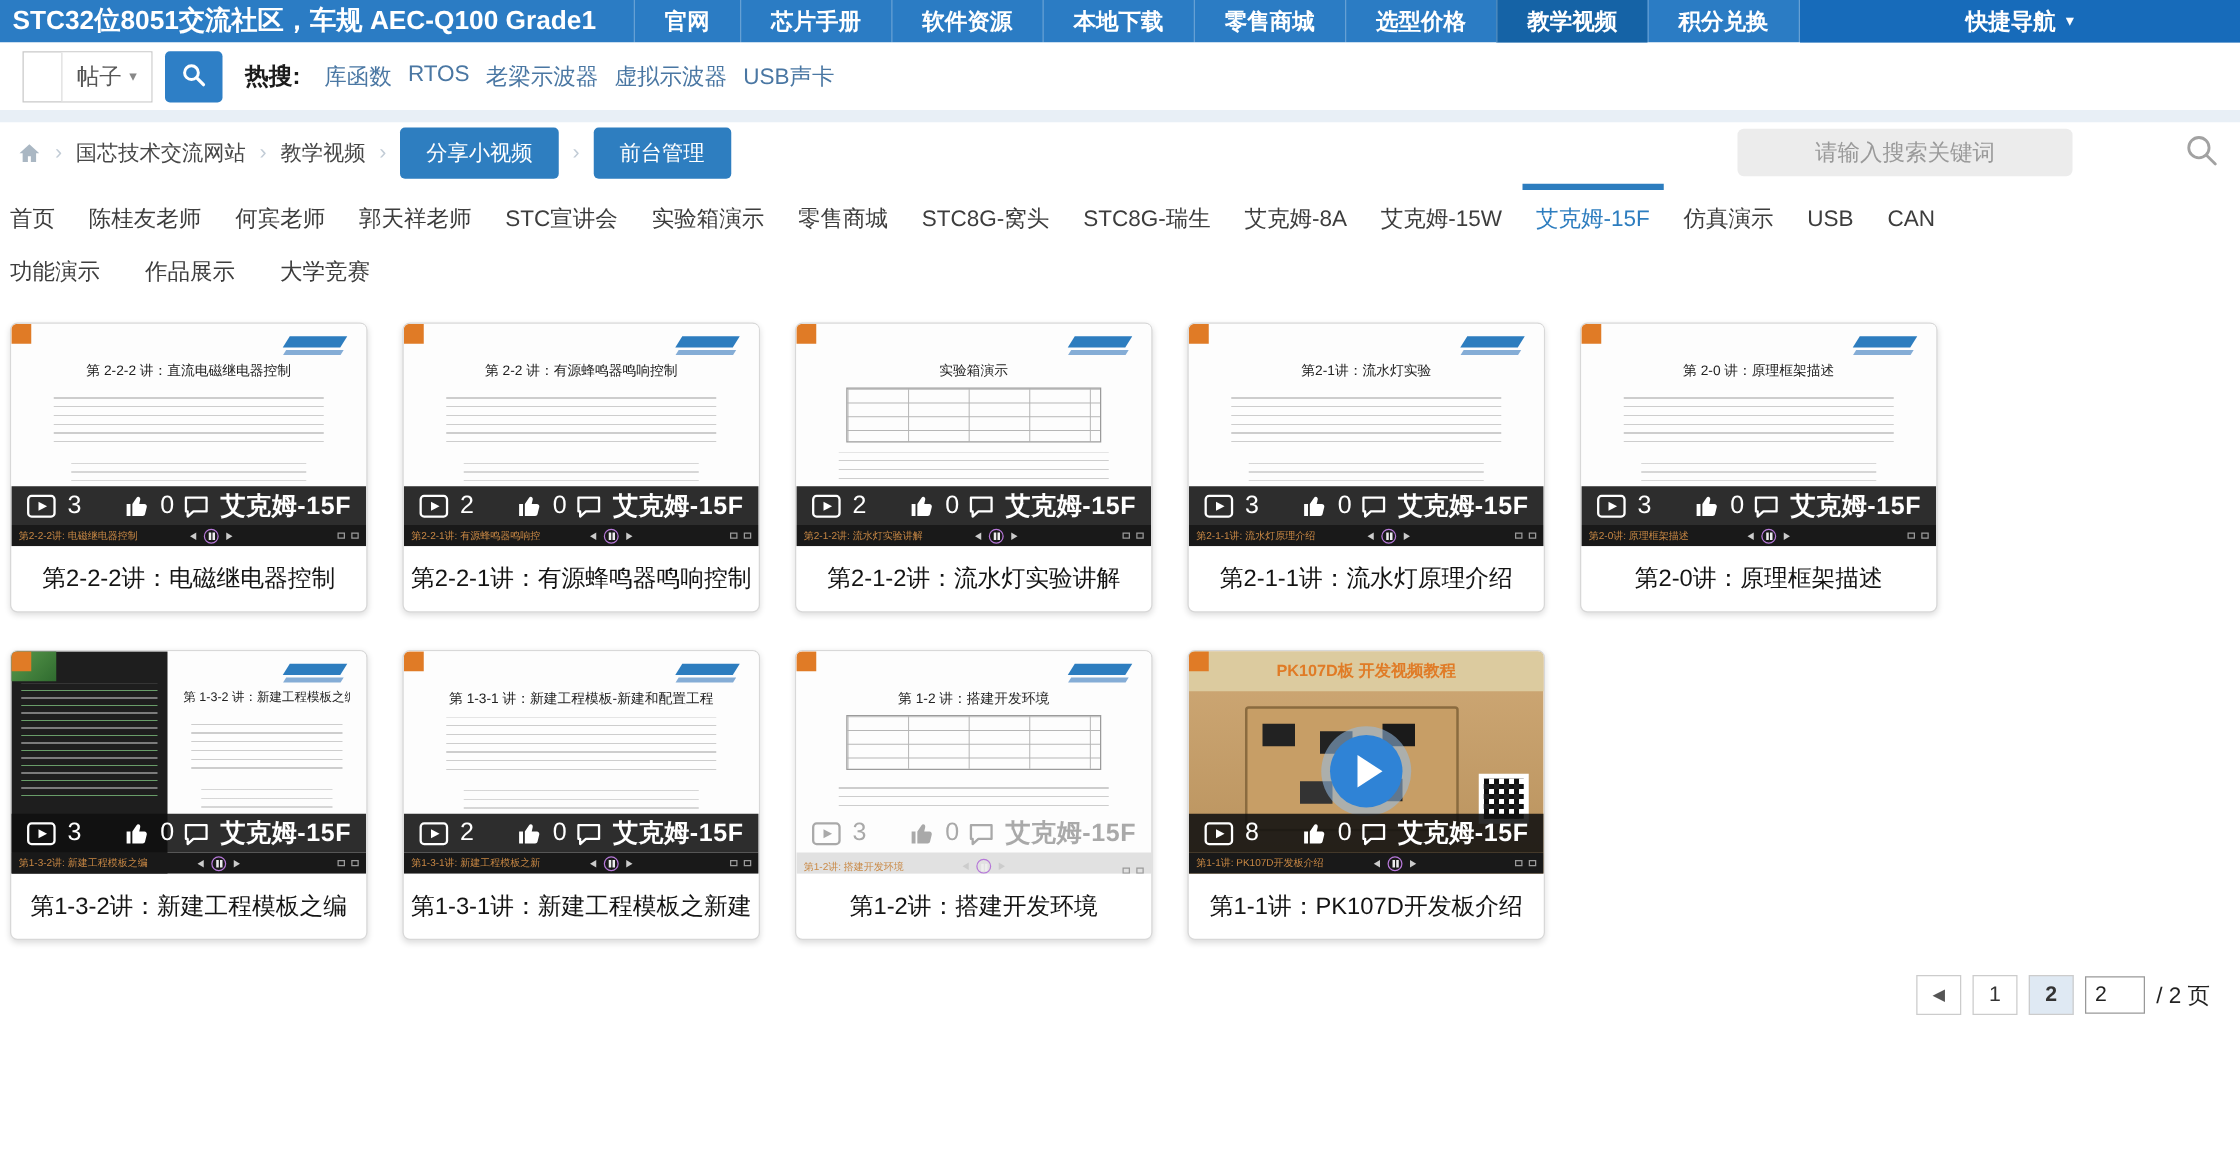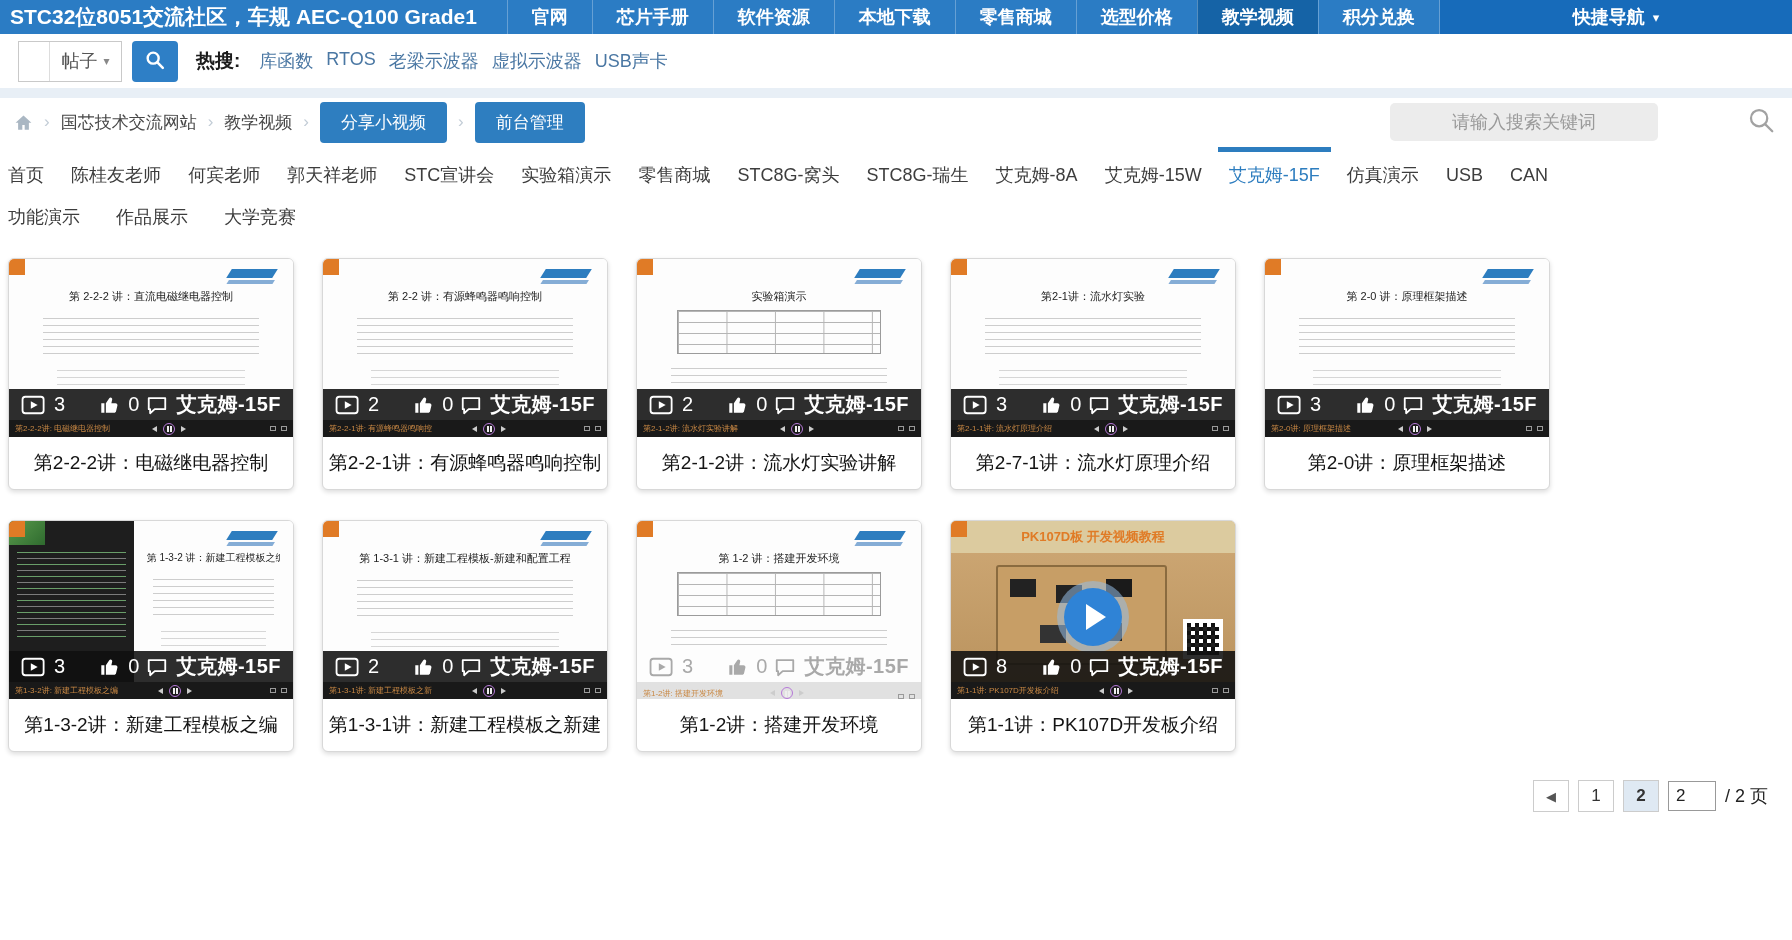--- a/index.html
+++ b/index.html
@@ -441,21 +441,21 @@
           <span class="tri-l"></span>
           <span class="pausebtn"></span>
           <span class="tri-r"></span>
         </span>
         <span class="cright">
           <span class="cico"></span>
           <span class="cico"></span>
         </span>
       </div>
     </div>
-    <div class="vtitle">第2-7-1讲：流水灯原理介绍</div>
+    <div class="vtitle">第2-1-1讲：流水灯原理介绍</div>
   </div>
     <div class="card v-doc">
     <div class="thumb">
       <div class="corner-badge"></div>
 
       <div class="docpane">
         <div class="doc-logo"></div>
         <div class="doc-heading">第 2-0 讲：原理框架描述</div>
 
         <div class="doc-lines"></div>

